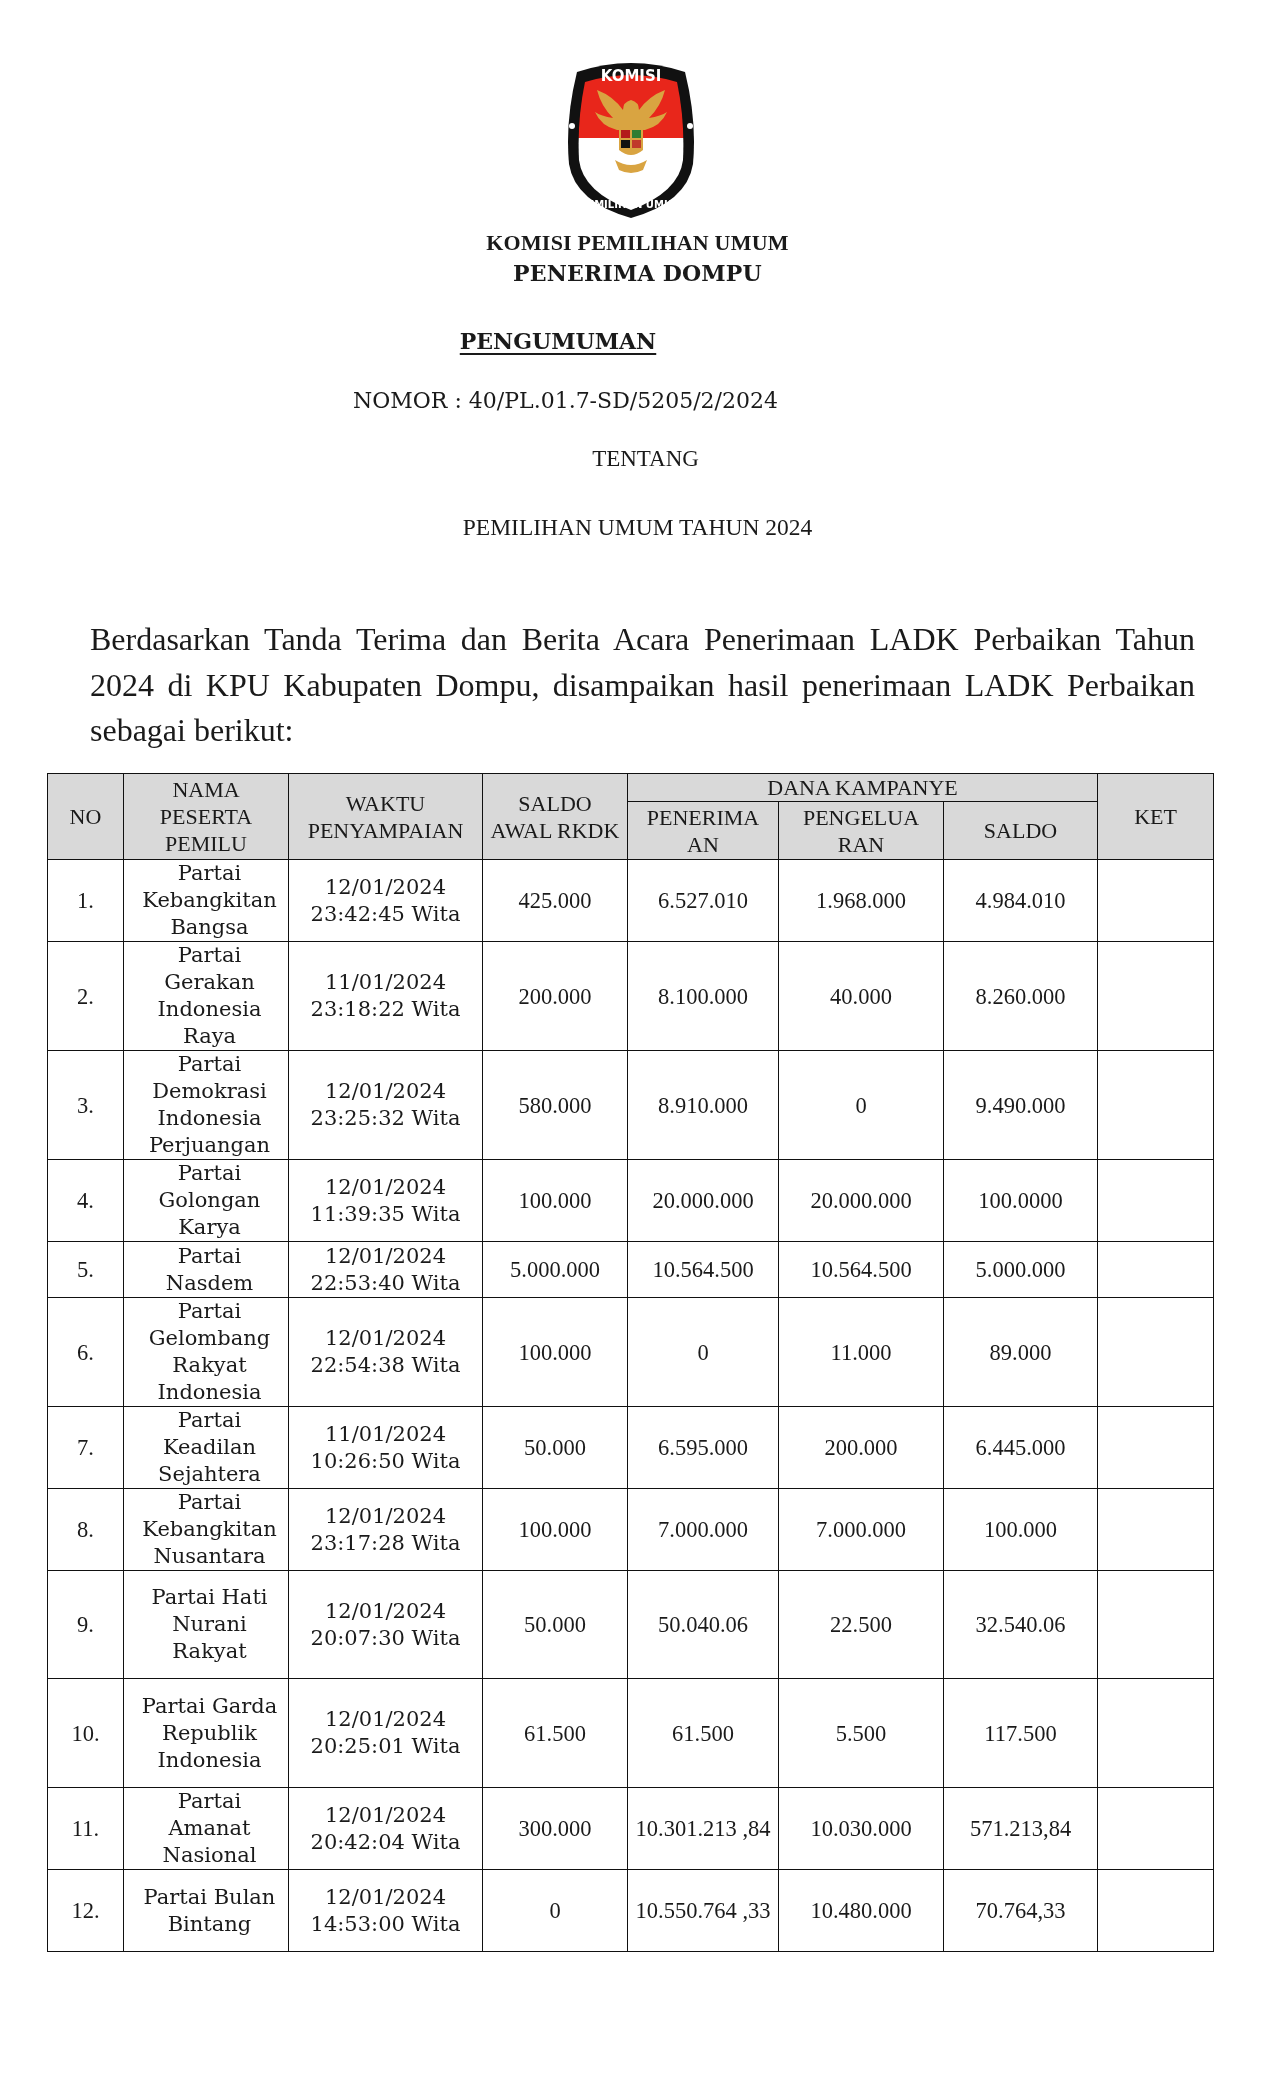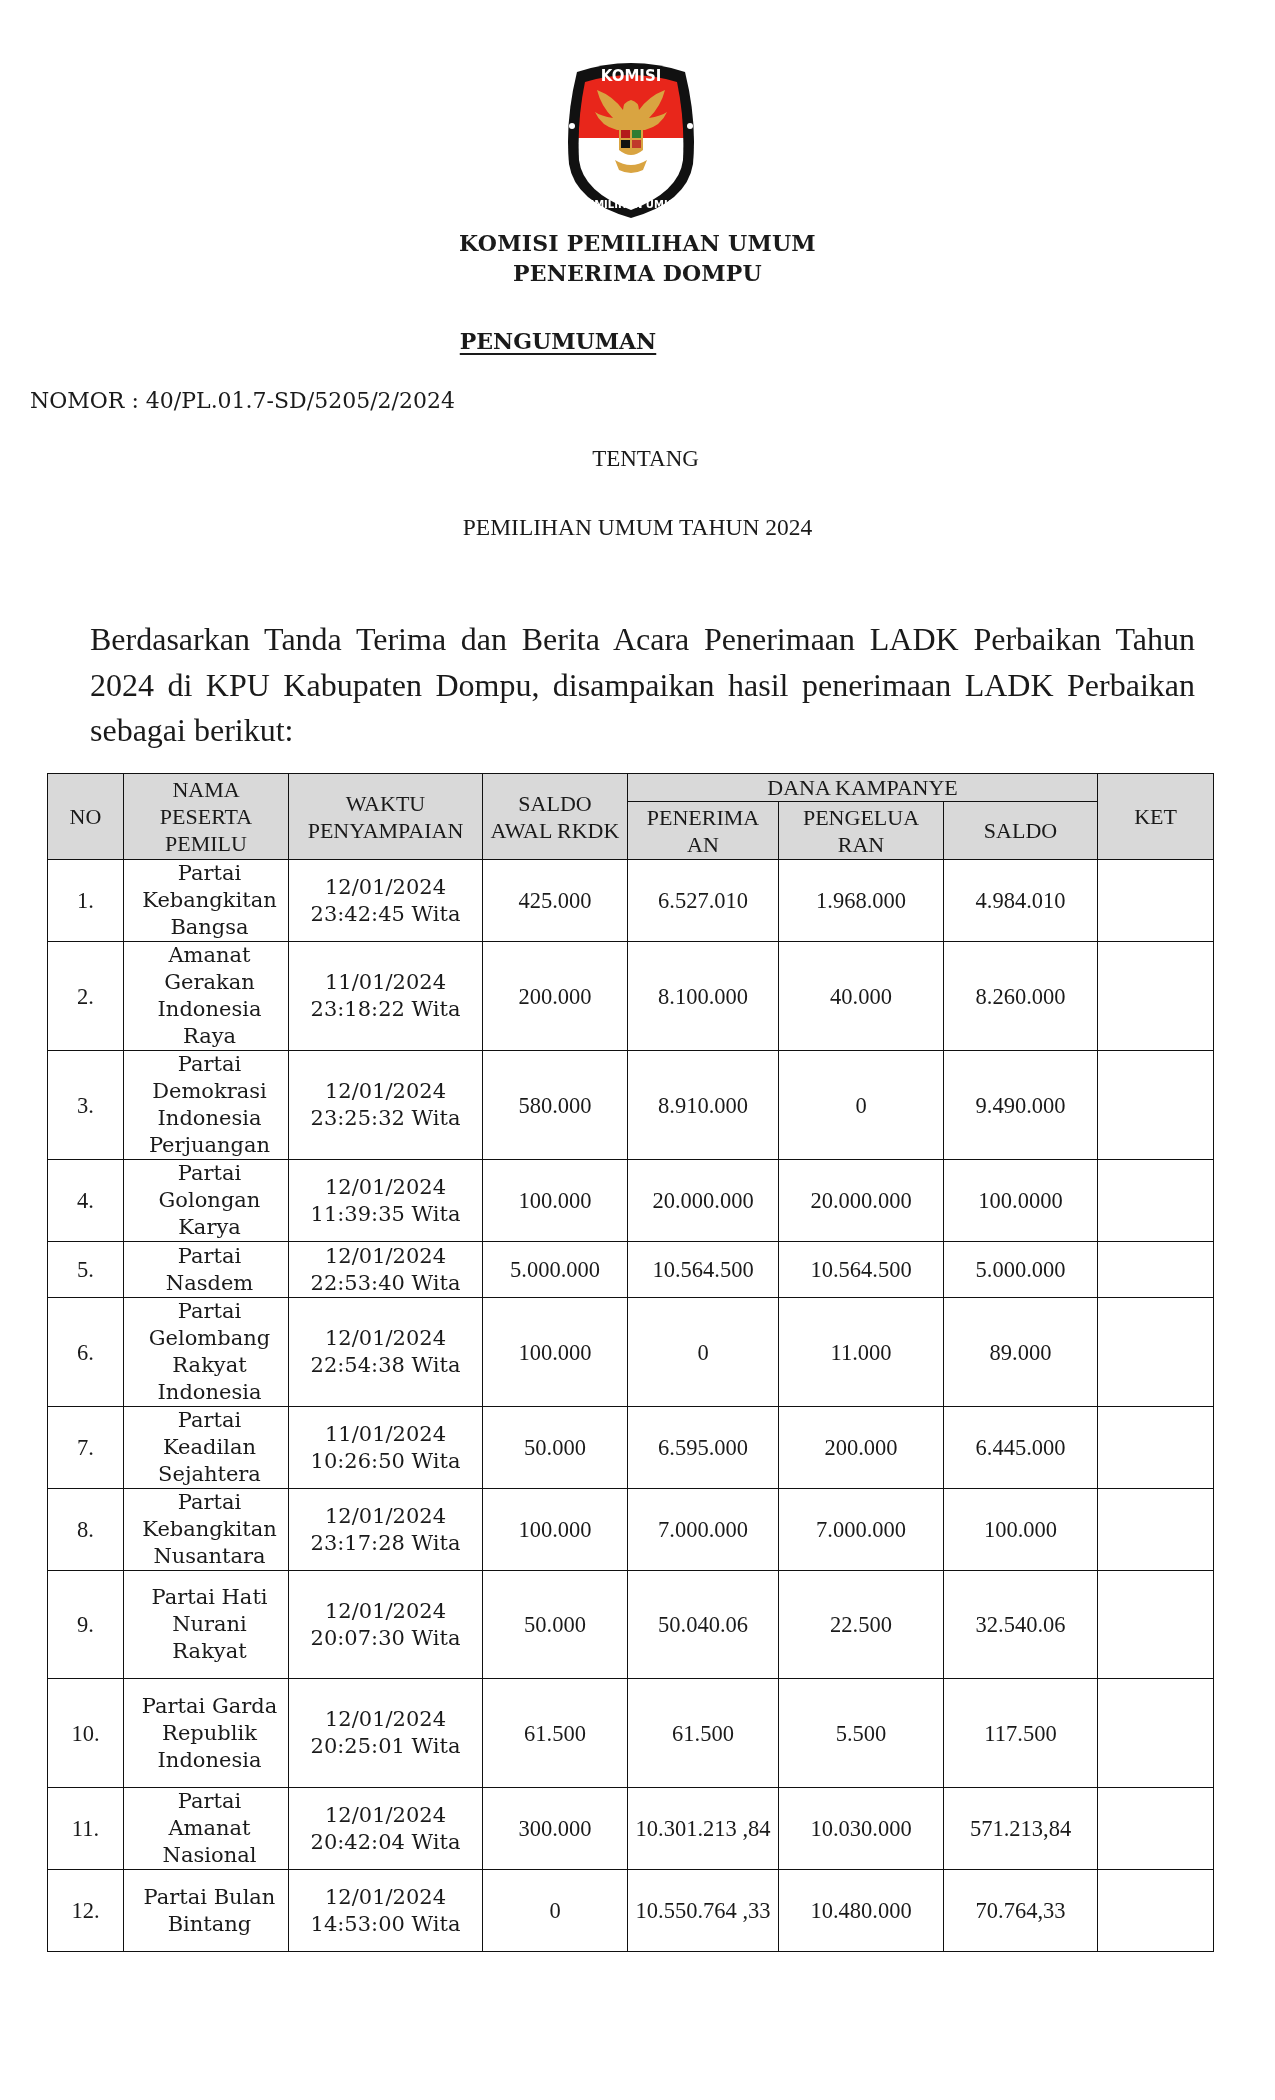--- a/index.html
+++ b/index.html
@@ -2,27 +2,27 @@
 <html><head>
 <meta charset="utf-8">
 <style>
   * { box-sizing: border-box; margin: 0; padding: 0; }
   html, body { width: 1275px; height: 2100px; background: #ffffff; }
   body { position: relative; font-family: "DejaVu Serif", "Liberation Serif", serif; color: #1a1a1a; overflow: hidden; }
 
   .logo { position: absolute; left: 563px; top: 60px; width: 136px; height: 158px; }
 
   .org { position: absolute; left: 0; width: 1275px; text-align: center; font-weight: bold; font-size: 22px; letter-spacing: 0.2px; }
-  .org.l1 { top: 230px; }
+  .org.l1 { top: 230px; font-family: Liberation Serif, serif; }
   .org.l2 { top: 260px; }
 
   .title { position: absolute; top: 328px; left: 0; width: 1116px; text-align: center; font-weight: bold; font-size: 22px; }
   .title span { text-decoration: underline; text-underline-offset: 4px; }
 
-  .nomor { position: absolute; top: 388px; left: 0; width: 1101px; font-size: 22px; padding-left: 30px; }
+  .nomor { position: absolute; top: 388px; left: 0; width: 1101px; text-align: center; font-size: 22px; padding-left: 30px; }
   .tentang { position: absolute; top: 446px; left: 8px; width: 1275px; text-align: center; font-family: "Liberation Serif", serif; font-size: 23px; }
   .subject { position: absolute; top: 505px; left: 100px; width: 1075px; text-align: center; font-family: "Liberation Serif", serif; font-size: 23.5px; line-height: 44px; }
 
   .para { position: absolute; top: 617px; left: 90px; width: 1105px; font-family: "Liberation Serif", serif; font-size: 32px; line-height: 45.5px; text-align: justify; }
 
   table.ladk { position: absolute; top: 773px; left: 47px; width: 1166px; border-collapse: collapse; table-layout: fixed; font-size: 21px; }
   table.ladk th, table.ladk td { border: 1.5px solid #111; text-align: center; vertical-align: middle; line-height: 27px; padding: 0 3px; }
   table.ladk th { background: #d9d9d9; font-weight: normal; font-family: "Liberation Serif", serif; font-size: 22px; line-height: 27px; }
   table.ladk td.name { text-align: center; padding-left: 10px; }
   table.ladk td.num { font-family: "Liberation Serif", serif; font-size: 22.5px; }
@@ -106,21 +106,21 @@
           <div>23:42:45 Wita</div>
         </td>
         <td class="num">425.000</td>
         <td class="num">6.527.010</td>
         <td class="num">1.968.000</td>
         <td class="num">4.984.010</td>
         <td></td>
       </tr>
       <tr style="height: 109px;">
         <td class="num">2.</td>
-        <td class="name">Amanat Gerakan Indonesia Raya</td>
+        <td class="name">Partai Gerakan Indonesia Raya</td>
         <td>
           <div>11/01/2024</div>
           <div>23:18:22 Wita</div>
         </td>
         <td class="num">200.000</td>
         <td class="num">8.100.000</td>
         <td class="num">40.000</td>
         <td class="num">8.260.000</td>
         <td></td>
       </tr>

